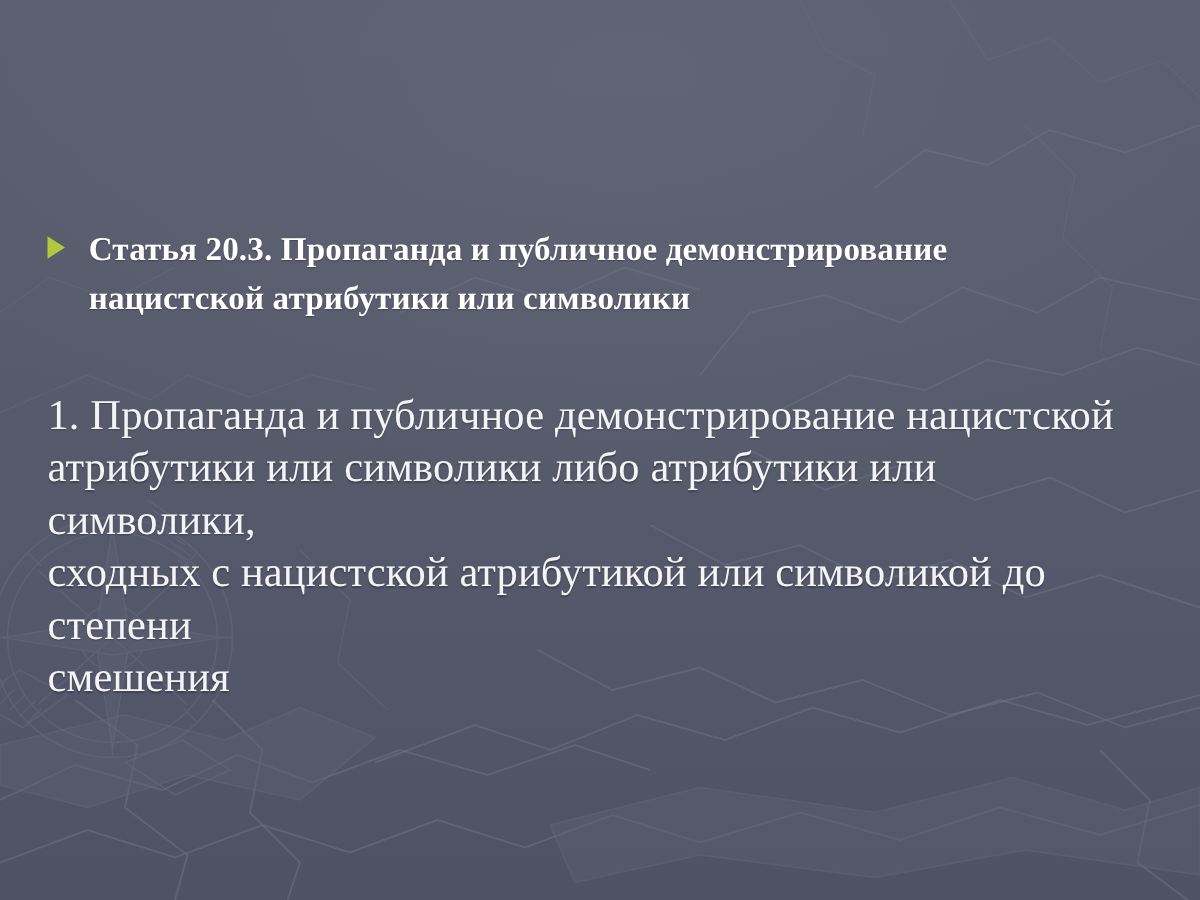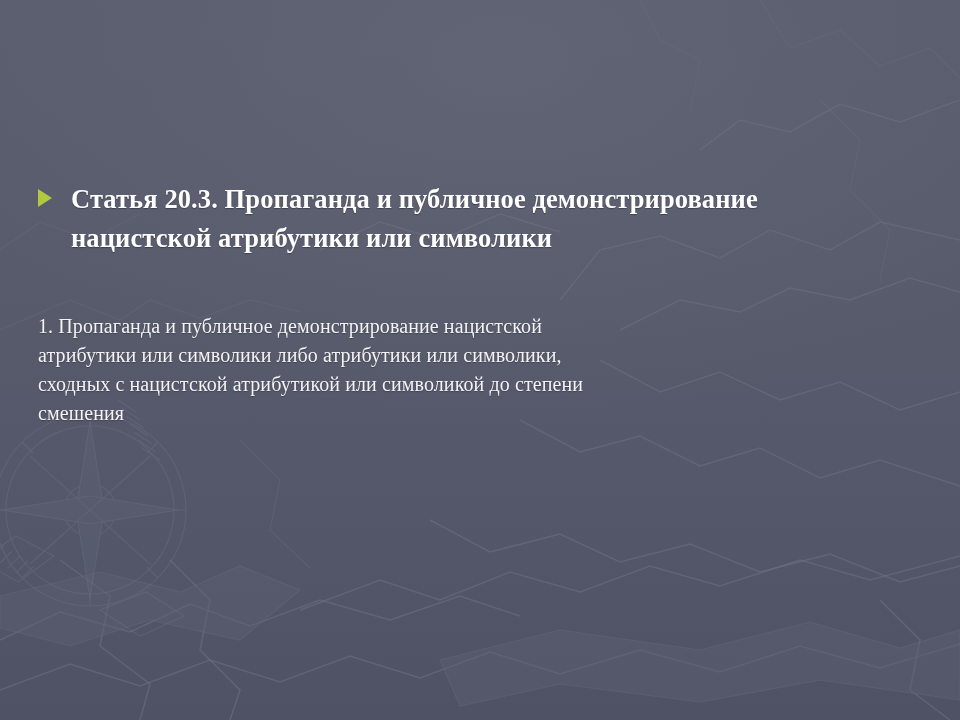--- a/index.html
+++ b/index.html
@@ -107,22 +107,22 @@
   .body-block {
     position: absolute;
     left: 38px;
     top: 300px;
     width: 884px;
   }
 
   .paragraph {
     color: #f4f4f6;
     font-weight: normal;
-    font-size: 20px;
-    line-height: 29px;
+    font-size: 34px;
+    line-height: 42px;
     letter-spacing: 0.1px;
     white-space: pre-line;
     text-shadow: 0 1px 1px rgba(30,32,40,0.40);
   }
 
   .paragraph.second {
     margin-top: 60px;
   }
 </style>
 </head>

